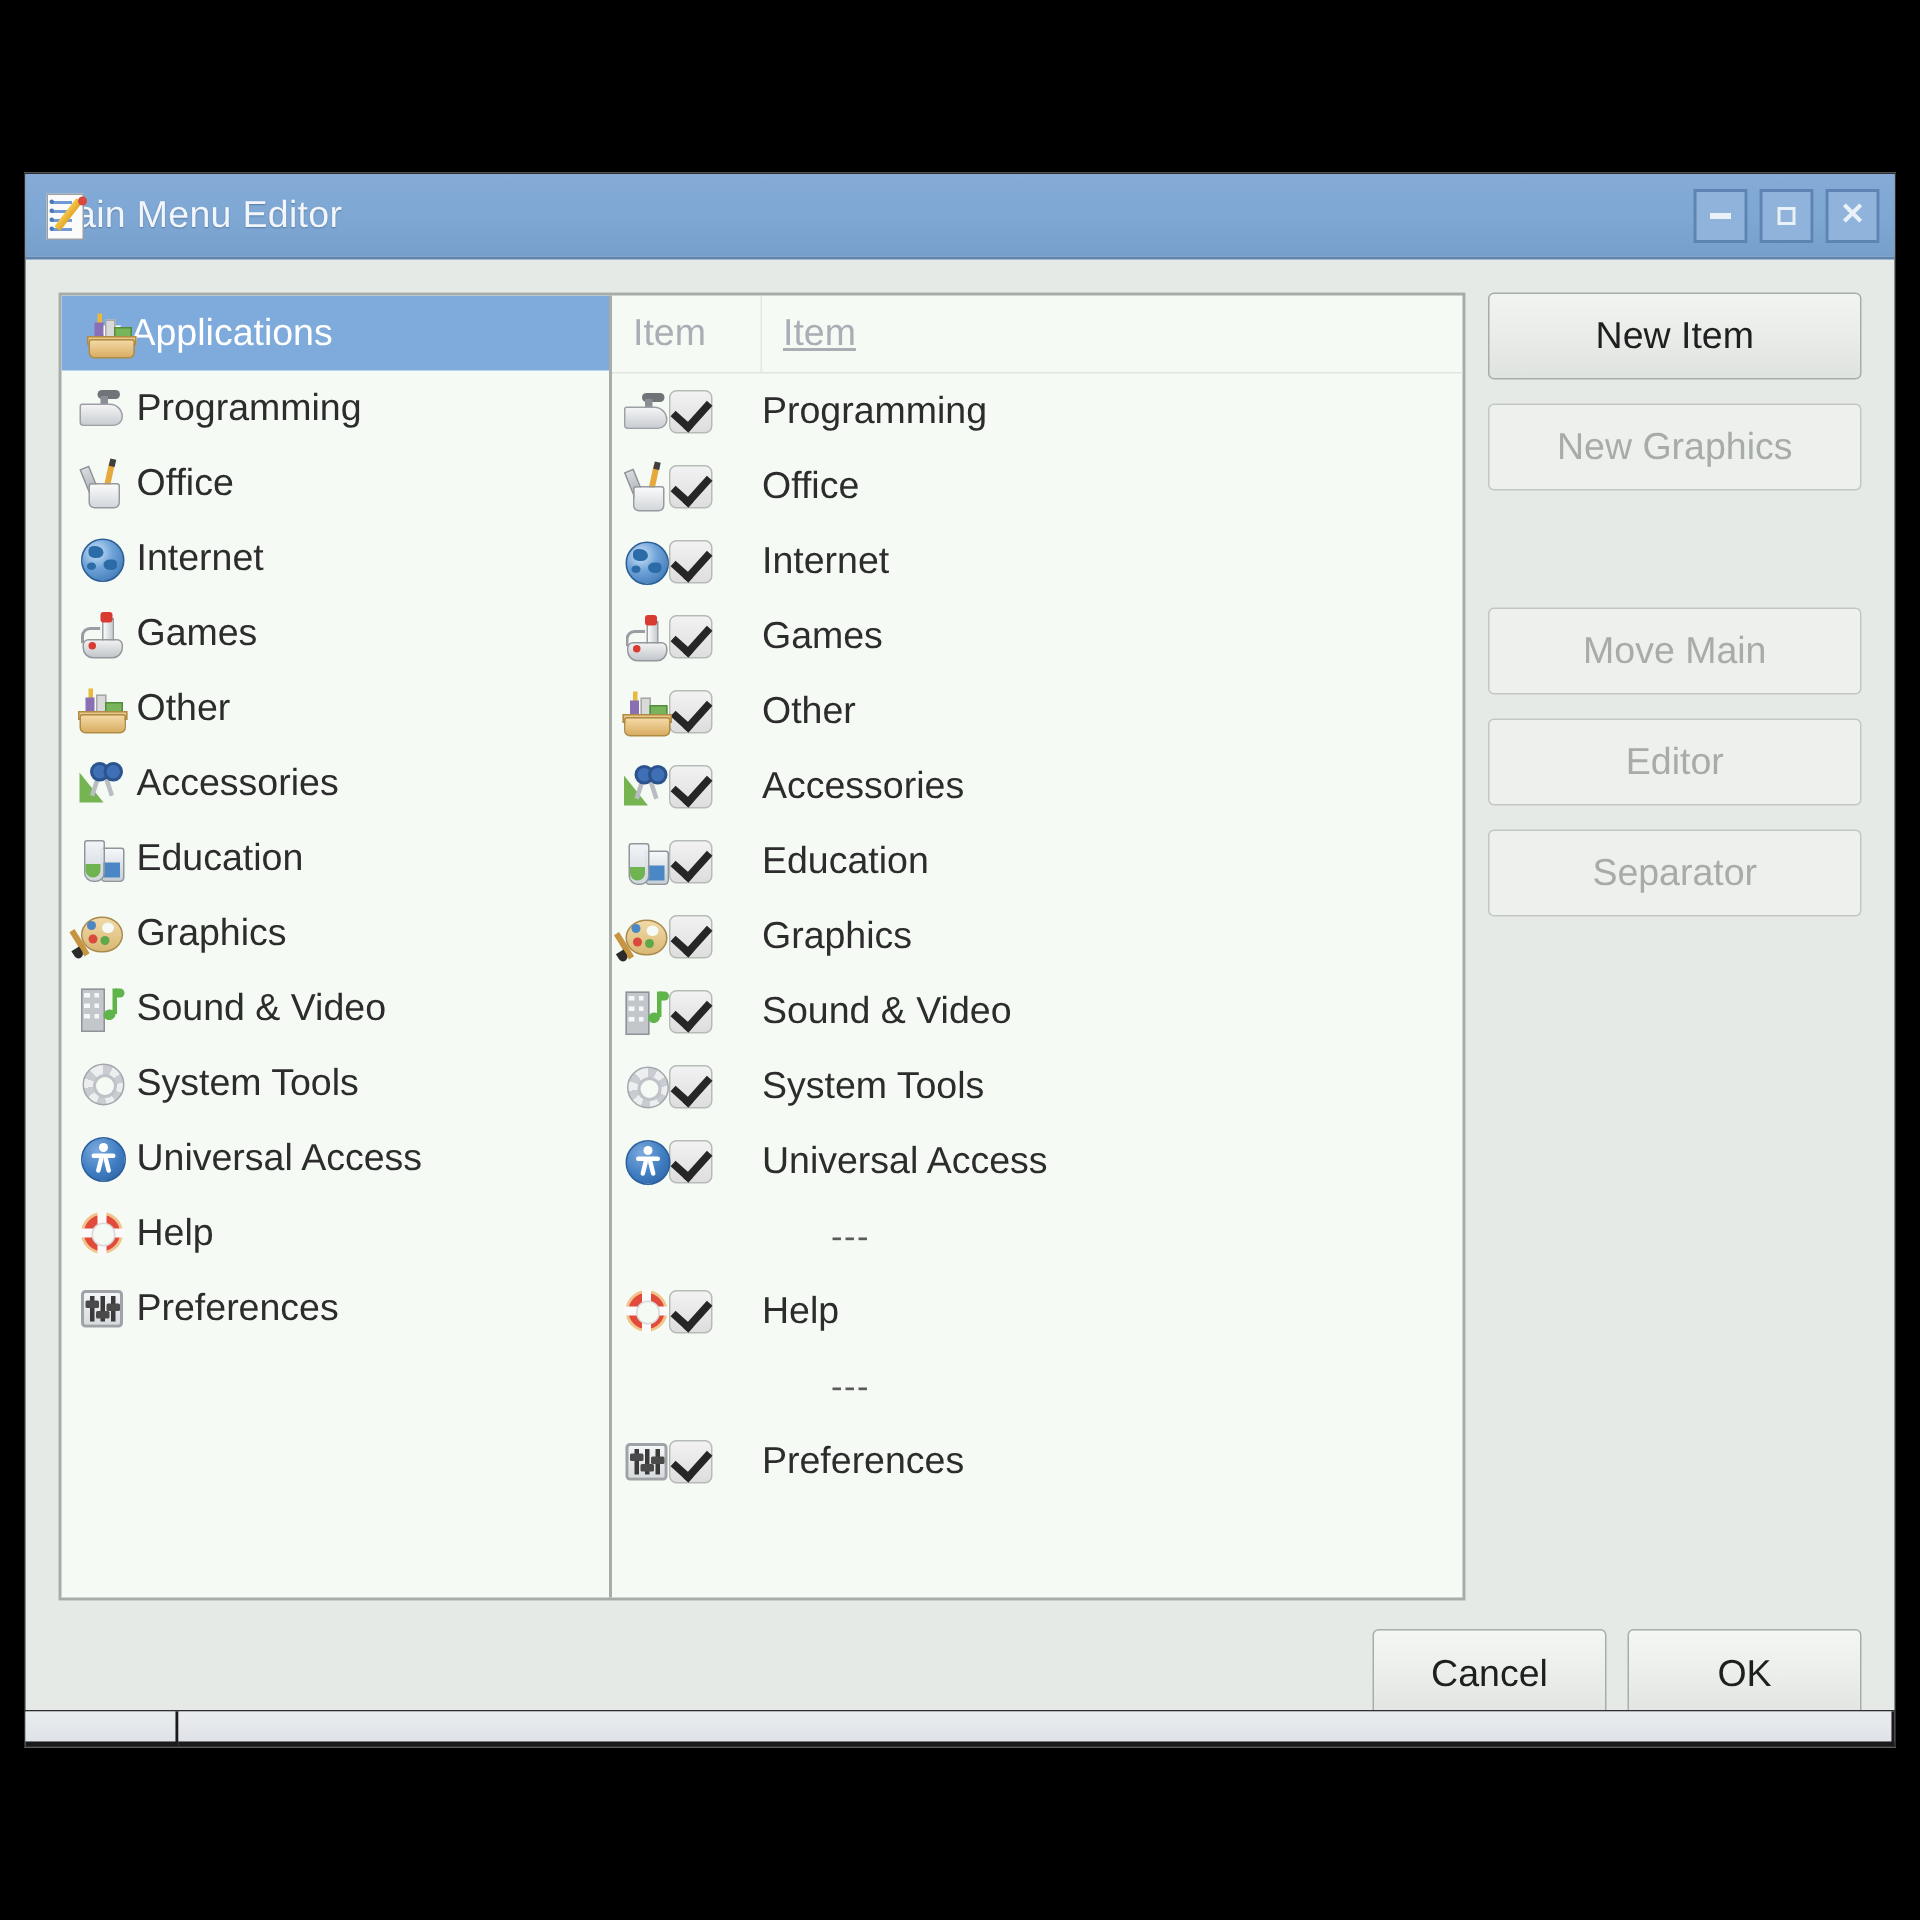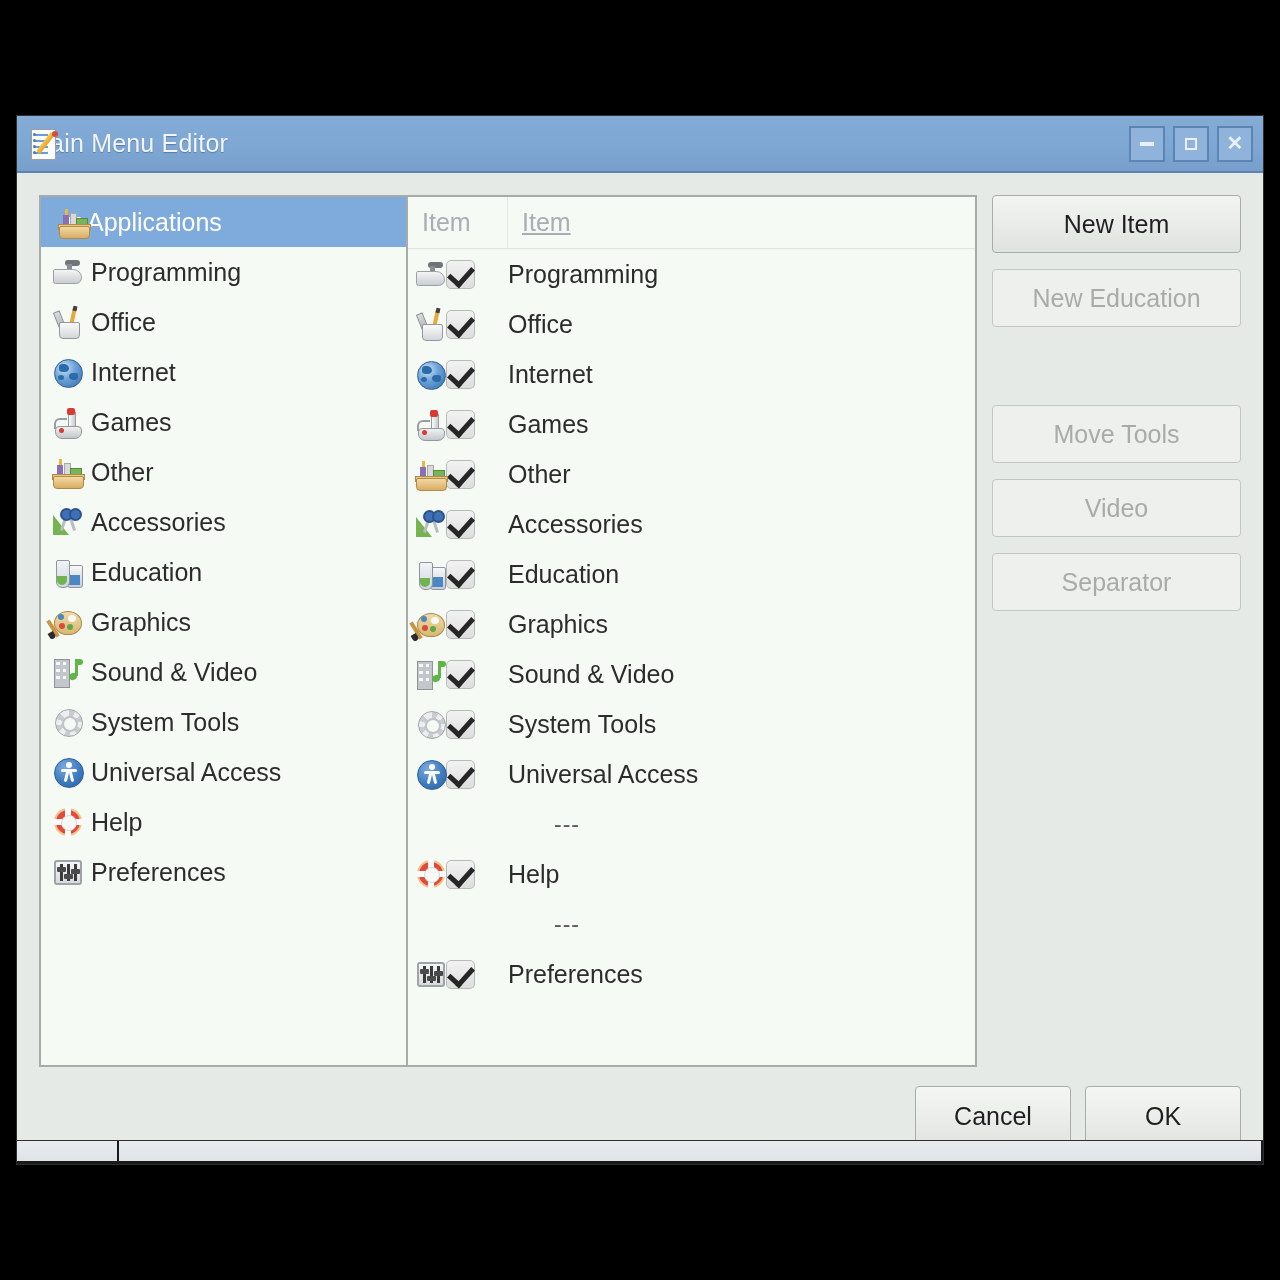--- a/index.html
+++ b/index.html
@@ -830,24 +830,24 @@
                 </div>
                 <div class="litem">Preferences</div>
               </div>
 
             </div>
           </div>
         </div>
 
         <div class="btncol">
           <div class="btn">New Item</div>
-          <div class="btn disabled">New Education</div>
+          <div class="btn disabled">New Graphics</div>
           <div class="btn-gap"></div>
-          <div class="btn disabled">Move Tools</div>
-          <div class="btn disabled">Video</div>
+          <div class="btn disabled">Move Main</div>
+          <div class="btn disabled">Editor</div>
           <div class="btn disabled">Separator</div>
         </div>
 
       </div>
     </div>
 
     <div class="footer">
       <div class="fbtn">Cancel</div>
       <div class="fbtn">OK</div>
     </div>

